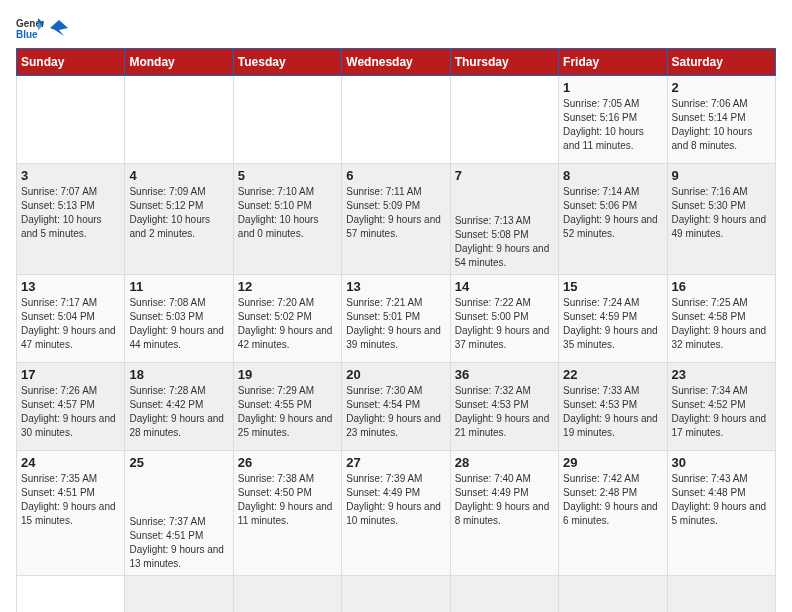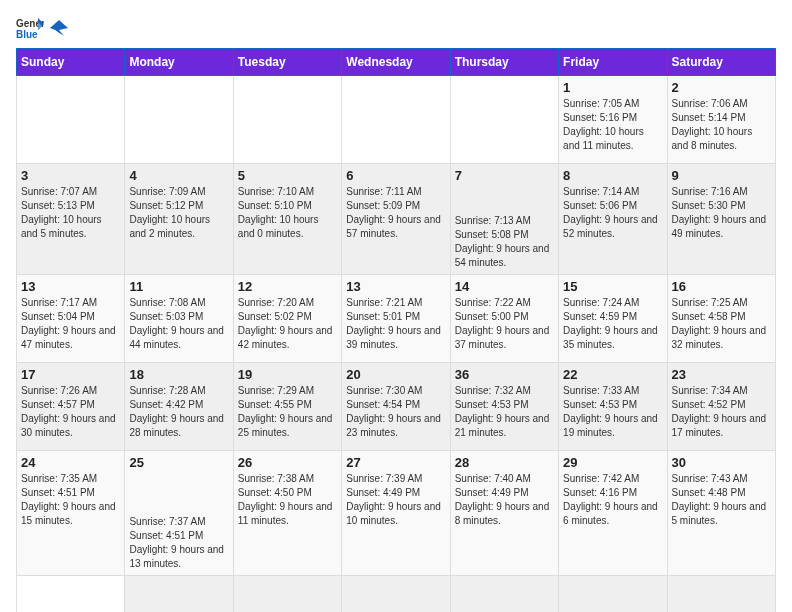--- a/index.html
+++ b/index.html
@@ -30,21 +30,21 @@
     .title-area { text-align: right; }
     .month-title { font-size: 32px; color: #333; font-weight: normal; }
     .location-title { font-size: 15px; color: #555; }
 
     .calendar-table {
       width: 100%;
       border-collapse: collapse;
       font-size: 11px;
     }
     .calendar-table thead tr th {
-      background-color: #6d28d9;
+      background-color: #b91c1c;
       color: #fff;
       padding: 6px 4px;
       text-align: left;
       font-size: 12px;
       border: 1px solid #1565c0;
     }
     .calendar-table tbody tr td {
       vertical-align: top;
       padding: 4px;
       border: 1px solid #ddd;
@@ -292,21 +292,21 @@
         </td>
         <td>
           <span class="day-number">28</span>
           <div class="day-info" style="white-space: pre-line;">Sunrise: 7:40 AM
 Sunset: 4:49 PM
 Daylight: 9 hours and 8 minutes.</div>
         </td>
         <td>
           <span class="day-number">29</span>
           <div class="day-info" style="white-space: pre-line;">Sunrise: 7:42 AM
-Sunset: 4:16 PM
+Sunset: 2:48 PM
 Daylight: 9 hours and 6 minutes.</div>
         </td>
         <td>
           <span class="day-number">30</span>
           <div class="day-info" style="white-space: pre-line;">Sunrise: 7:43 AM
 Sunset: 4:48 PM
 Daylight: 9 hours and 5 minutes.</div>
         </td>
       </tr>
       <tr>

